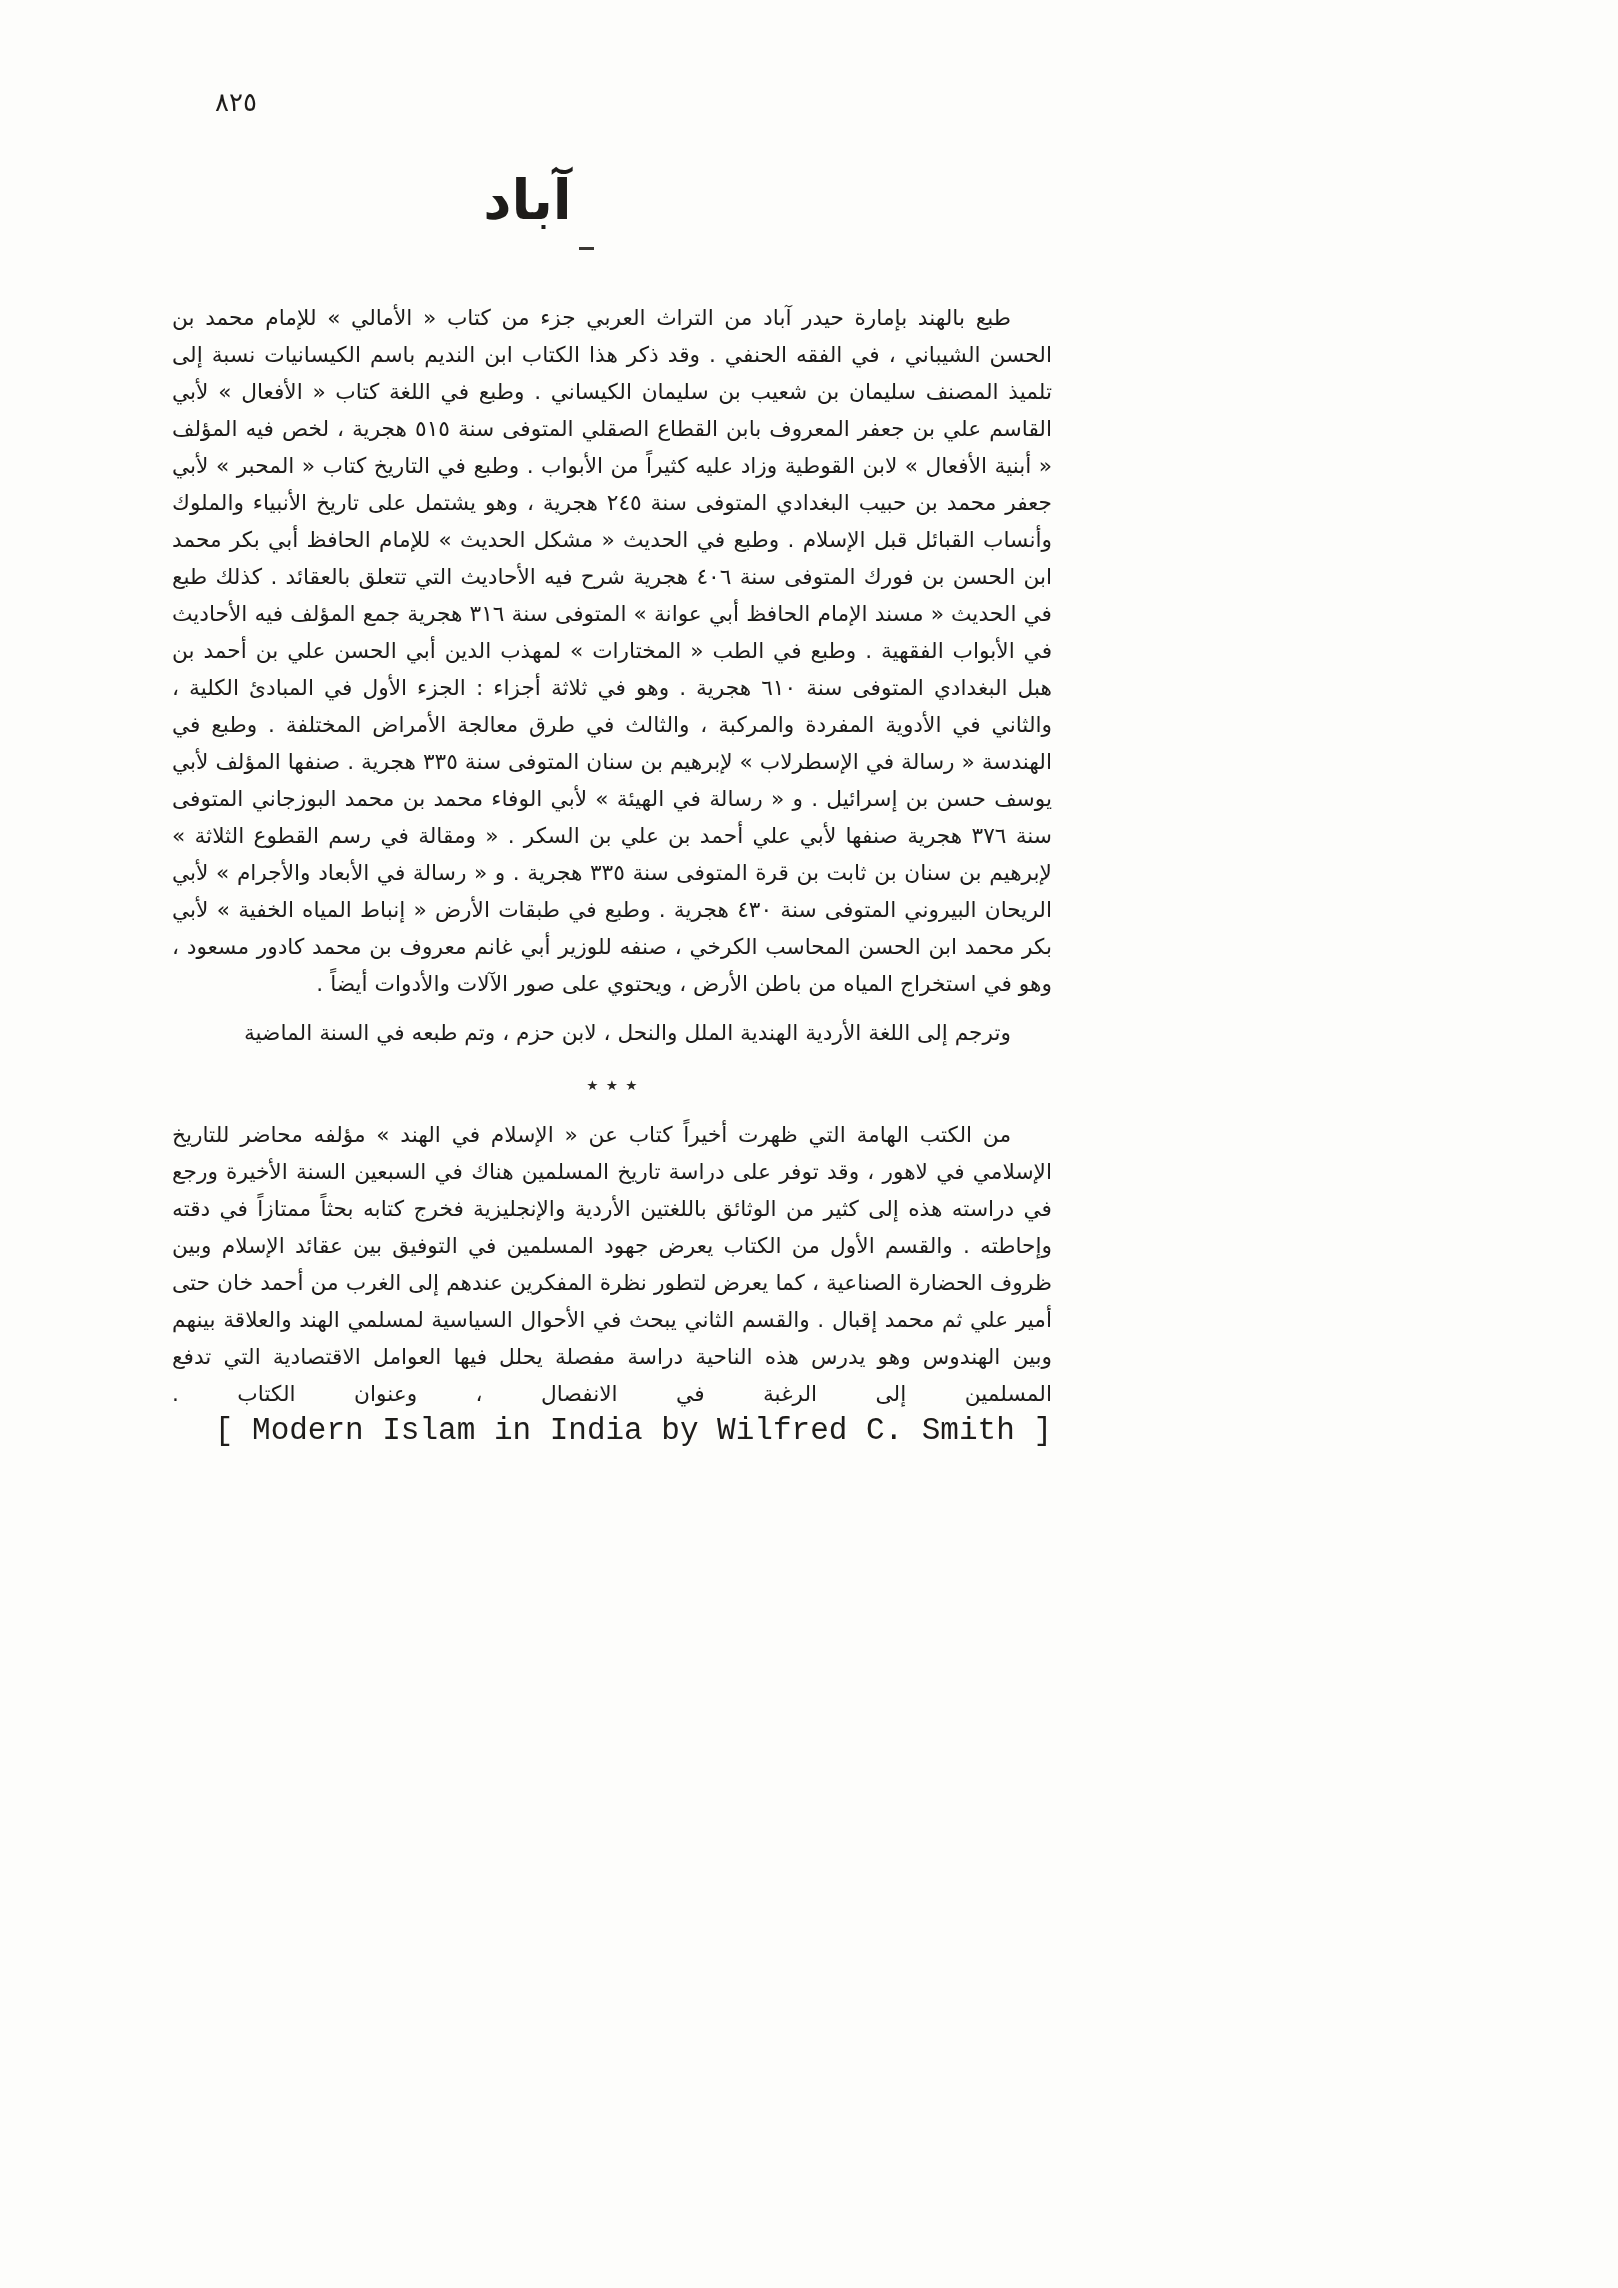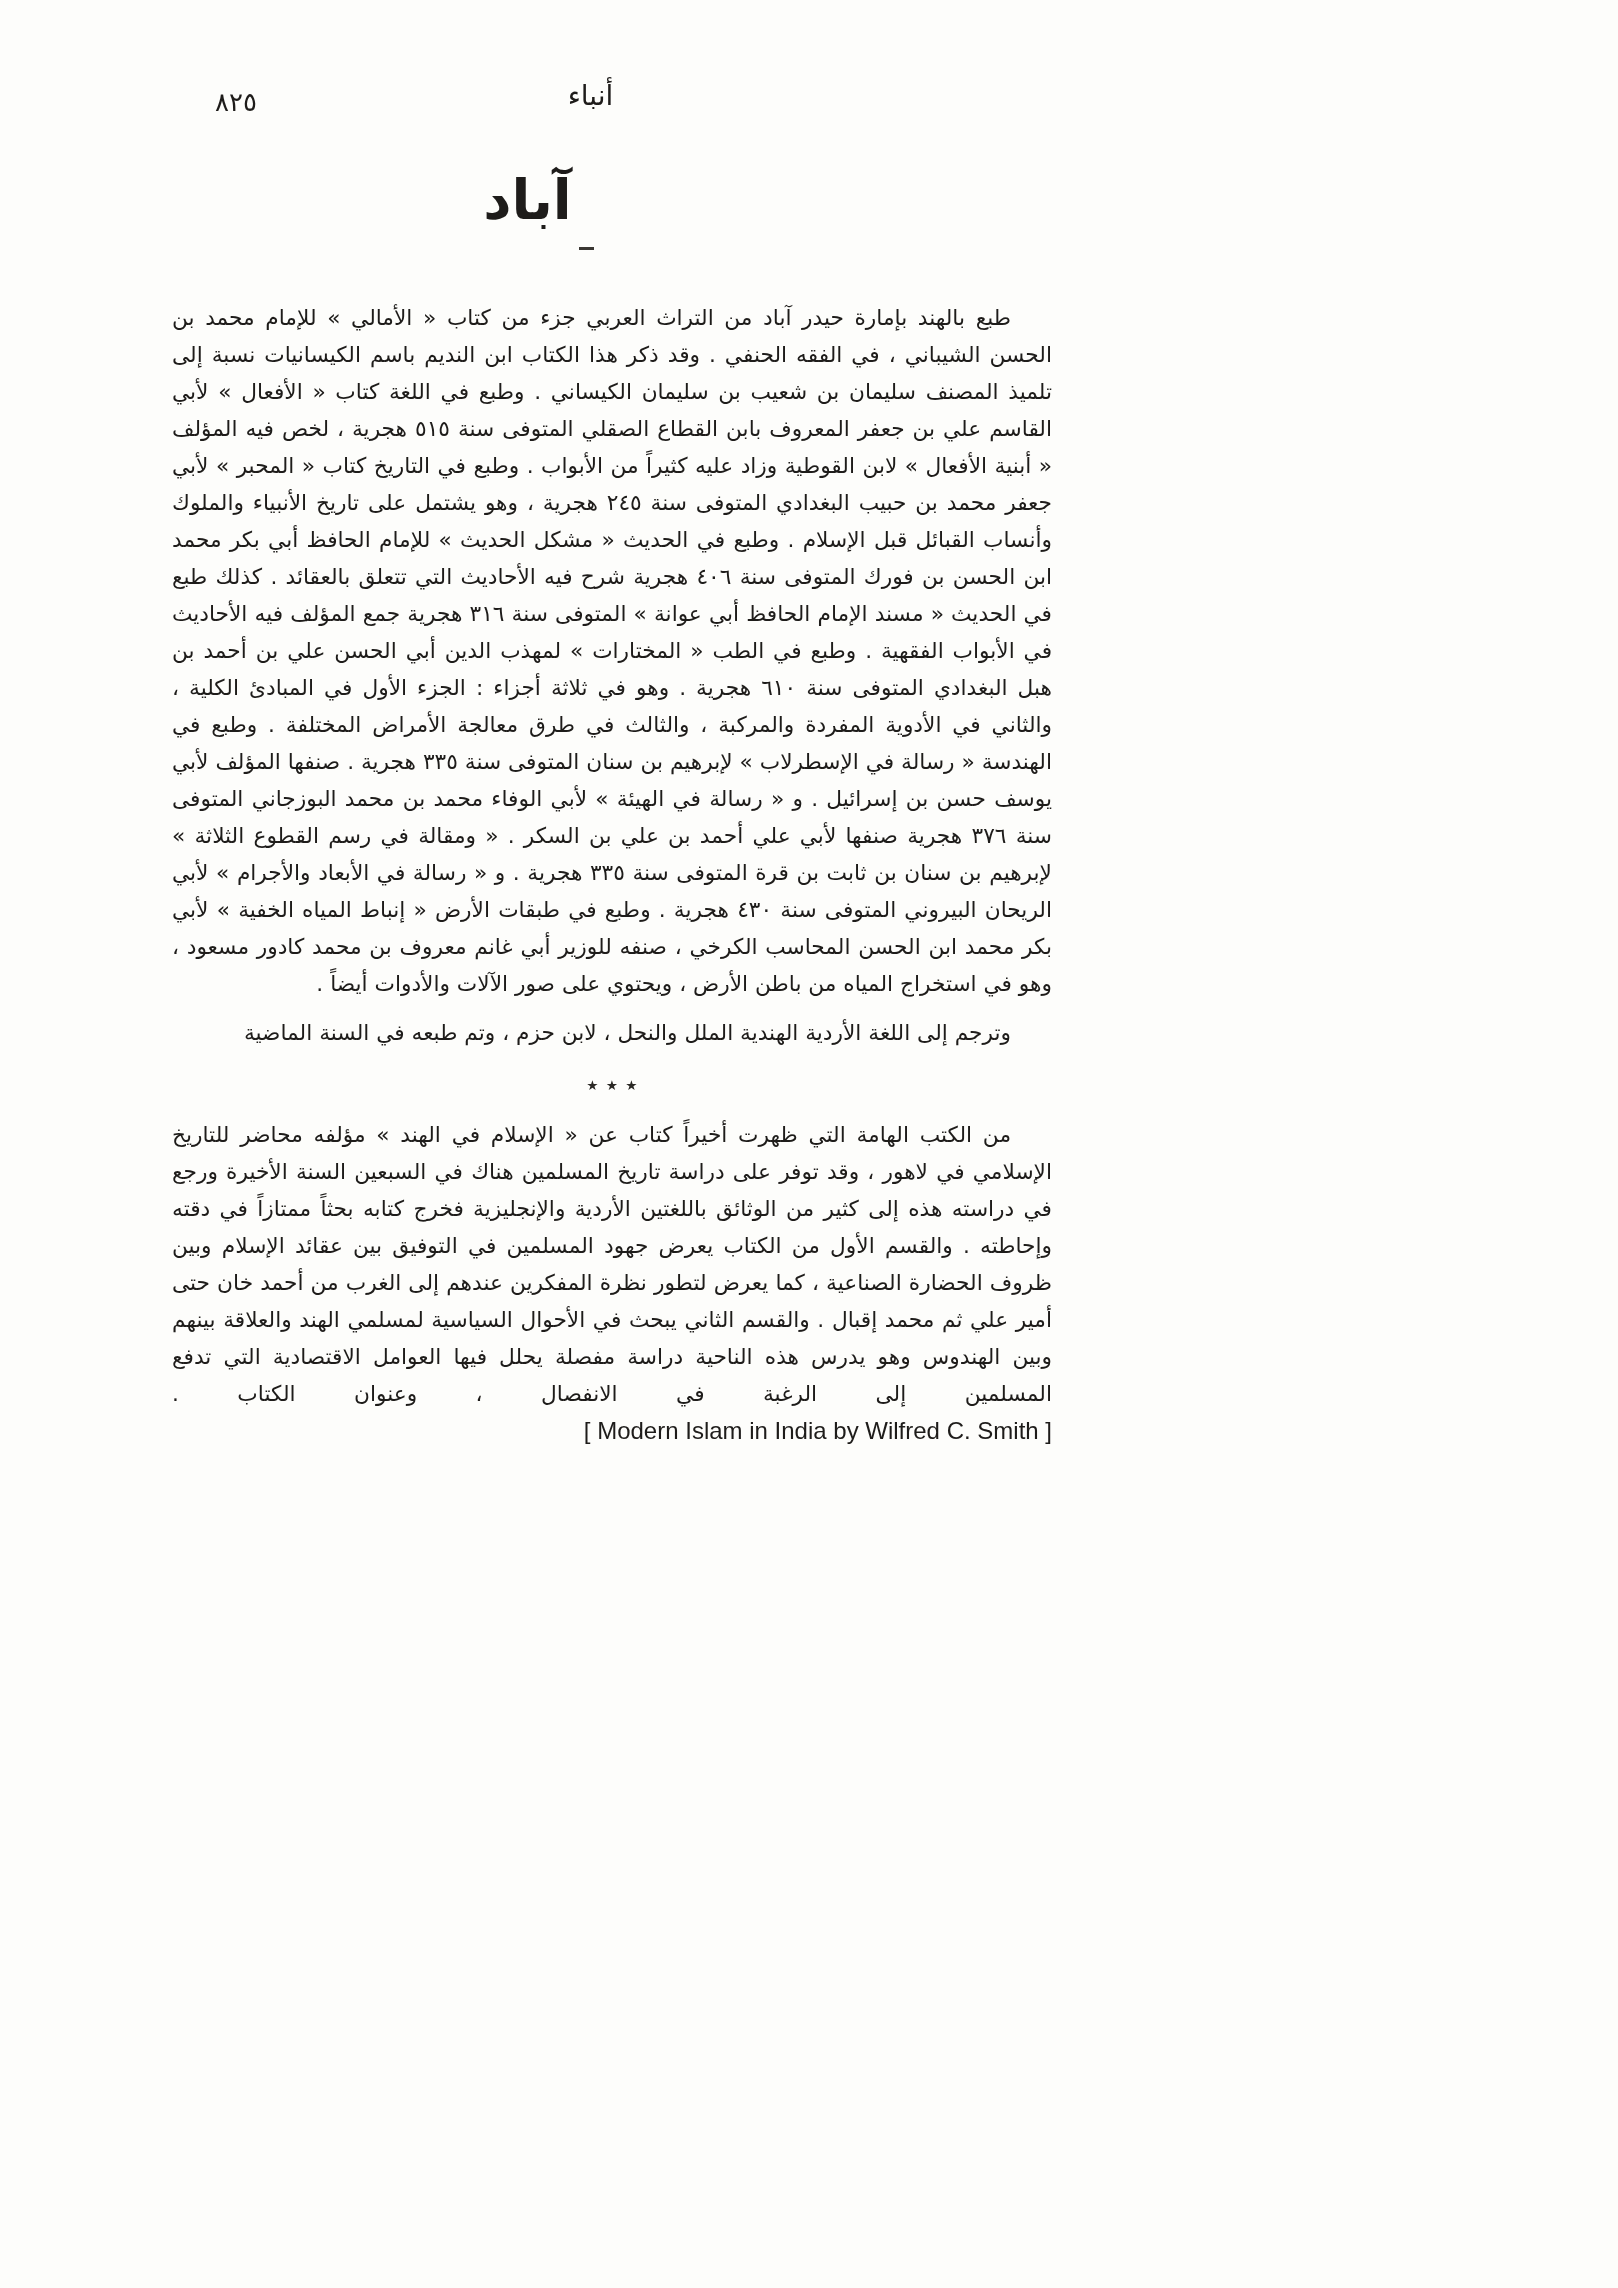--- a/index.html
+++ b/index.html
@@ -76,33 +76,32 @@
     margin-top: 12px;
   }
   .separator {
     margin: 15px 0 13px 0;
     text-align: center;
     font-size: 22.6px;
     letter-spacing: 9.4px;
     color: #2a2824;
   }
   .latin {
-    font-family: Liberation Sans, sans-serif;
-    font-size: 24px;
+    font-family: Liberation Mono, monospace;
+    font-size: 31px;
     white-space: nowrap;
   }
 </style>
 </head>
 <body>
 
 <div class="page">
 
   <div class="page-number">٨٢٥</div>
 
-  <div class="running-head">أنباء</div>
 
   <h1 class="title">آباد</h1>
 
   <div class="title-rule"></div>
 
   <div class="text-block">
 
     <p class="par indent">طبع بالهند بإمارة حيدر آباد من التراث العربي جزء من كتاب « الأمالي » للإمام محمد بن الحسن الشيباني ، في الفقه الحنفي . وقد ذكر هذا الكتاب ابن النديم باسم الكيسانيات نسبة إلى تلميذ المصنف سليمان بن شعيب بن سليمان الكيساني . وطبع في اللغة كتاب « الأفعال » لأبي القاسم علي بن جعفر المعروف بابن القطاع الصقلي المتوفى سنة ٥١٥ هجرية ، لخص فيه المؤلف « أبنية الأفعال » لابن القوطية وزاد عليه كثيراً من الأبواب . وطبع في التاريخ كتاب « المحبر » لأبي جعفر محمد بن حبيب البغدادي المتوفى سنة ٢٤٥ هجرية ، وهو يشتمل على تاريخ الأنبياء والملوك وأنساب القبائل قبل الإسلام . وطبع في الحديث « مشكل الحديث » للإمام الحافظ أبي بكر محمد ابن الحسن بن فورك المتوفى سنة ٤٠٦ هجرية شرح فيه الأحاديث التي تتعلق بالعقائد . كذلك طبع في الحديث « مسند الإمام الحافظ أبي عوانة » المتوفى سنة ٣١٦ هجرية جمع المؤلف فيه الأحاديث في الأبواب الفقهية . وطبع في الطب « المختارات » لمهذب الدين أبي الحسن علي بن أحمد بن هبل البغدادي المتوفى سنة ٦١٠ هجرية . وهو في ثلاثة أجزاء : الجزء الأول في المبادئ الكلية ، والثاني في الأدوية المفردة والمركبة ، والثالث في طرق معالجة الأمراض المختلفة . وطبع في الهندسة « رسالة في الإسطرلاب » لإبرهيم بن سنان المتوفى سنة ٣٣٥ هجرية . صنفها المؤلف لأبي يوسف حسن بن إسرائيل . و « رسالة في الهيئة » لأبي الوفاء محمد بن محمد البوزجاني المتوفى سنة ٣٧٦ هجرية صنفها لأبي علي أحمد بن علي بن السكر . « ومقالة في رسم القطوع الثلاثة » لإبرهيم بن سنان بن ثابت بن قرة المتوفى سنة ٣٣٥ هجرية . و « رسالة في الأبعاد والأجرام » لأبي الريحان البيروني المتوفى سنة ٤٣٠ هجرية . وطبع في طبقات الأرض « إنباط المياه الخفية » لأبي بكر محمد ابن الحسن المحاسب الكرخي ، صنفه للوزير أبي غانم معروف بن محمد كادور مسعود ، وهو في استخراج المياه من باطن الأرض ، ويحتوي على صور الآلات والأدوات أيضاً .</p>
 
     <p class="par indent note">وترجم إلى اللغة الأردية الهندية الملل والنحل ، لابن حزم ، وتم طبعه في السنة الماضية</p>

